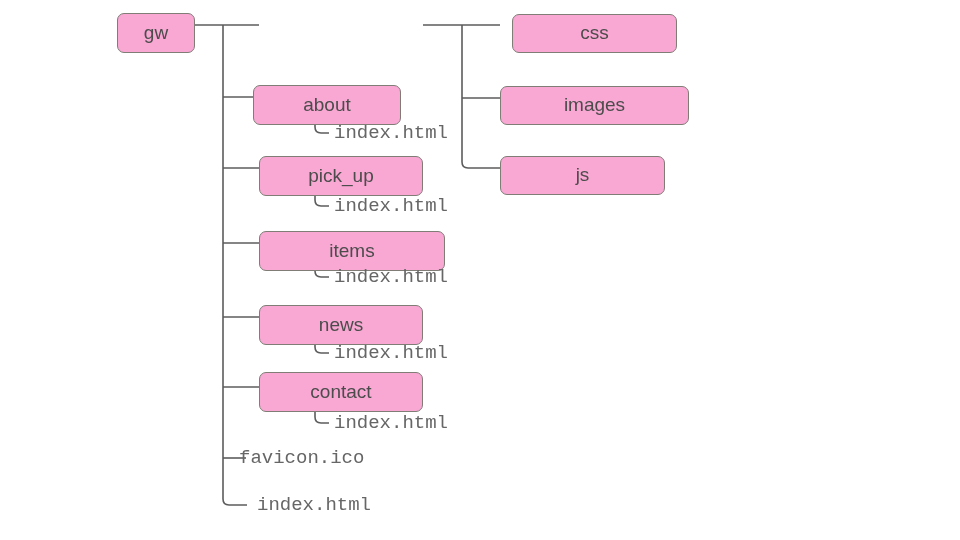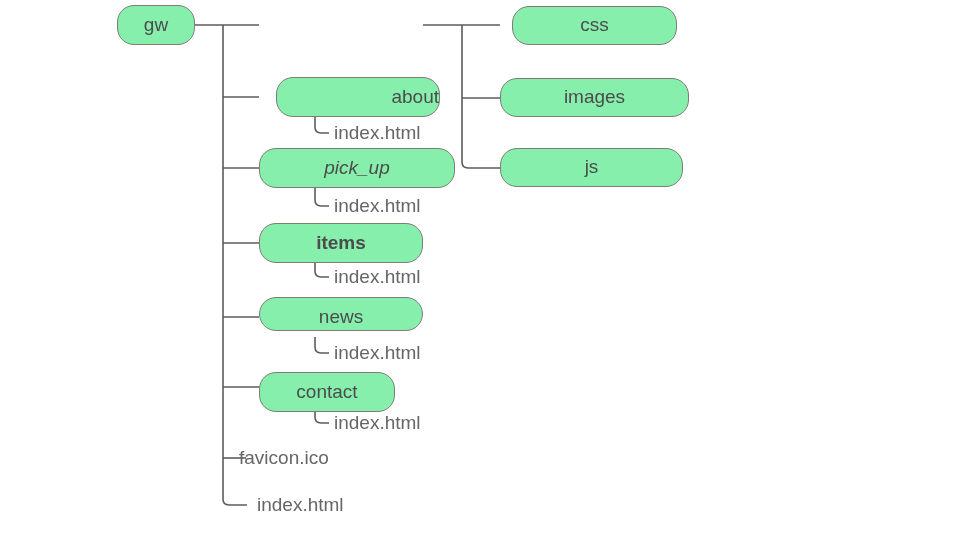--- a/index.html
+++ b/index.html
@@ -21,49 +21,51 @@
     width: 960px; height: 540px;
   }
   svg.wires path {
     fill: none;
     stroke: #5c5c5c;
     stroke-width: 1.6;
   }
   .box {
     position: absolute;
     height: 39px;
-    background: #86efac;
+    background: #f9a8d4;
     border: 1.6px solid #7f7d76;
-    border-radius: 17px;
+    border-radius: 7px;
     box-sizing: border-box;
     color: #4c4c4c;
     font-size: 19px;
     line-height: 36px;
     text-align: center;
     white-space: nowrap;
+    margin-top: 8px;
   }
   .file {
     position: absolute;
     height: 22px;
     color: #666666;
     font-size: 19px;
     line-height: 22px;
     white-space: nowrap;
+    font-family: Liberation Mono, monospace;
   }
   
   .n-gw      { left: 117px; top: 5px;   width: 78px;  height: 40px; line-height: 37px; }
   .n-assets  { left: 259px; top: 6px;   width: 164px; }
   .n-css     { left: 512px; top: 6px;   width: 165px; }
-  .n-about   { left: 276px; top: 77px;  width: 164px; height: 40px; line-height: 37px; text-align: right; }
+  .n-about   { left: 253px; top: 77px;  width: 148px; height: 40px; line-height: 37px; }
   .n-images  { left: 500px; top: 78px;  width: 189px; }
-  .n-pickup  { left: 259px; top: 148px; width: 196px; height: 40px; line-height: 37px; font-style: italic; }
-  .n-js      { left: 500px; top: 148px; width: 183px; }
-  .n-items   { left: 259px; top: 223px; width: 164px; height: 40px; line-height: 37px; font-weight: bold; }
-  .n-news    { left: 259px; top: 297px; width: 164px; height: 34px; line-height: 37px; }
-  .n-contact { left: 259px; top: 372px; width: 136px; height: 40px; line-height: 37px; }
+  .n-pickup  { left: 259px; top: 148px; width: 164px; height: 40px; line-height: 37px; }
+  .n-js      { left: 500px; top: 148px; width: 165px; }
+  .n-items   { left: 259px; top: 223px; width: 186px; height: 40px; line-height: 37px; }
+  .n-news    { left: 259px; top: 297px; width: 164px; height: 40px; line-height: 37px; }
+  .n-contact { left: 259px; top: 364px; width: 164px; height: 40px; line-height: 37px; }
   
   .f-about   { left: 334px; top: 122px; }
   .f-pickup  { left: 334px; top: 195px; }
   .f-items   { left: 334px; top: 266px; }
   .f-news    { left: 334px; top: 342px; }
   .f-contact { left: 334px; top: 412px; }
   .f-favicon { left: 239px; top: 447px; }
   .f-root    { left: 257px; top: 494px; }
 </style>
 </head>

